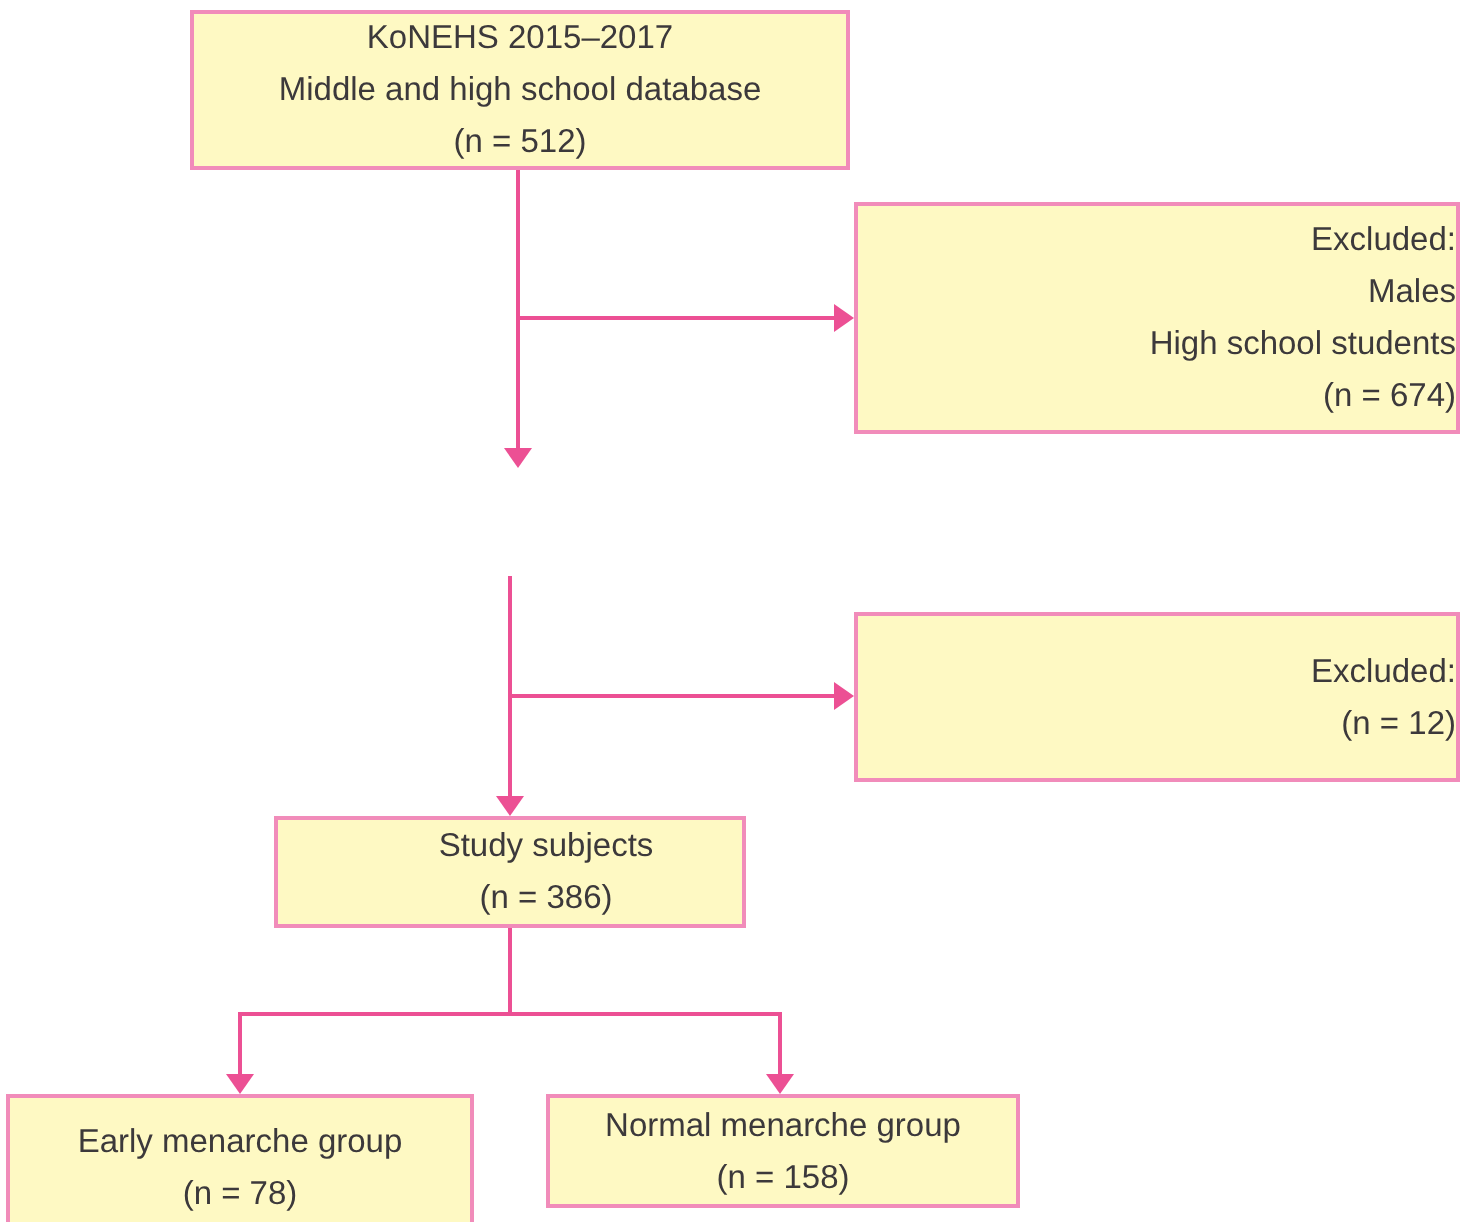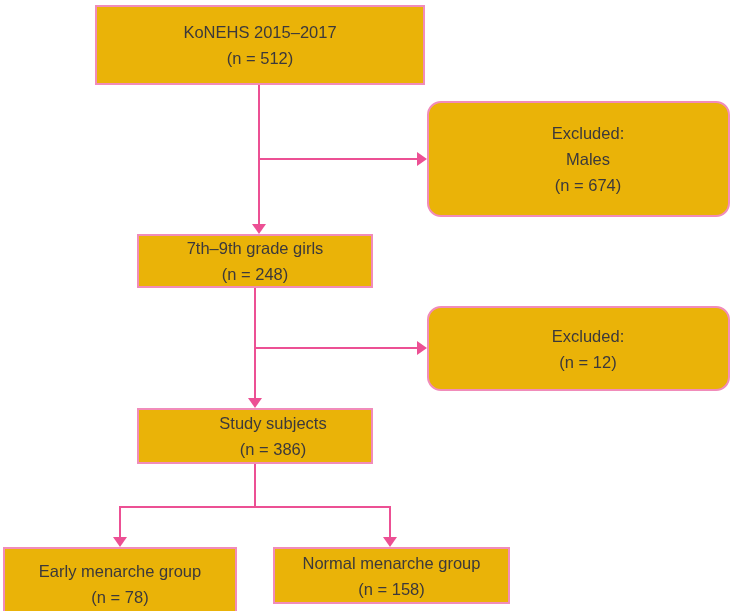--- a/index.html
+++ b/index.html
@@ -8,30 +8,30 @@
     width: 732px;
     height: 611px;
     background: #ffffff;
     font-family: "Liberation Sans", sans-serif;
     color: #3c393b;
     overflow: hidden;
   }
   .node {
     position: absolute;
     box-sizing: border-box;
-    background: #eab308;
+    background: #fef9c3;
     border: 2px solid #f18cba;
     font-size: 16.5px;
     line-height: 26px;
     display: flex;
     flex-direction: column;
     justify-content: center;
   }
   .node.center { text-align: center; align-items: center; }
-  .node.left   { text-align: left;   align-items: center; padding-left: 19px; border-radius: 14px; }
+  .node.left   { text-align: left;   align-items: flex-end; padding-left: 19px; }
   .node .ln { white-space: nowrap; }
   .conn { position: absolute; background: #ec5094; }
   .hline { height: 2px; }
   .vline { width: 2px; }
   .arr-down {
     position: absolute; width: 0; height: 0;
     border-left: 7px solid transparent;
     border-right: 7px solid transparent;
     border-top: 10px solid #ec5094;
   }
@@ -42,33 +42,31 @@
     border-left: 10px solid #ec5094;
   }
 </style>
 </head>
 <body>
 
 <div class="canvas">
 
   <div class="node center" style="left:95px; top:5px; width:330px; height:80px;">
     <div class="ln">KoNEHS 2015–2017</div>
+    <div class="ln">Middle and high school database</div>
     <div class="ln">(n = 512)</div>
   </div>
 
   <div class="node left" style="left:427px; top:101px; width:303px; height:116px;">
     <div class="ln">Excluded:</div>
     <div class="ln">Males</div>
+    <div class="ln">High school students</div>
     <div class="ln">(n = 674)</div>
   </div>
 
-  <div class="node center" style="left:137px; top:234px; width:236px; height:54px;">
-    <div class="ln">7th–9th grade girls</div>
-    <div class="ln">(n = 248)</div>
-  </div>
 
   <div class="node left" style="left:427px; top:306px; width:303px; height:85px;">
     <div class="ln">Excluded:</div>
     <div class="ln">(n = 12)</div>
   </div>
 
   <div class="node center" style="left:137px; top:408px; width:236px; height:56px;padding-left:36px;">
     <div class="ln">Study subjects</div>
     <div class="ln">(n = 386)</div>
   </div>

